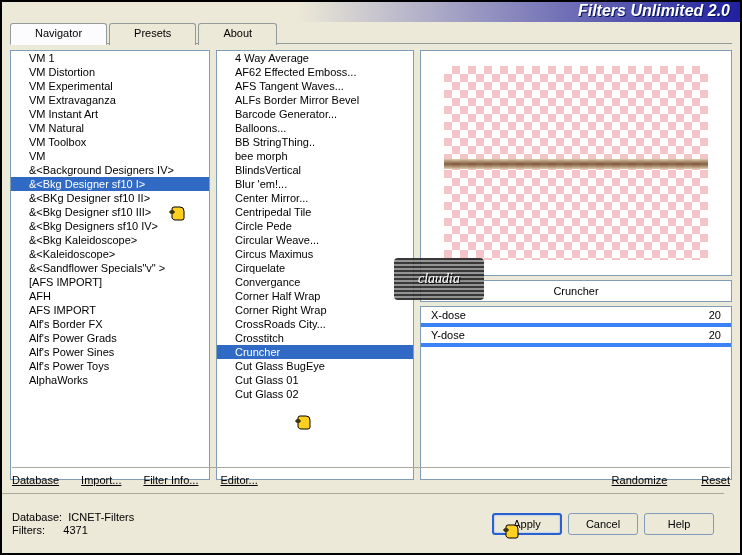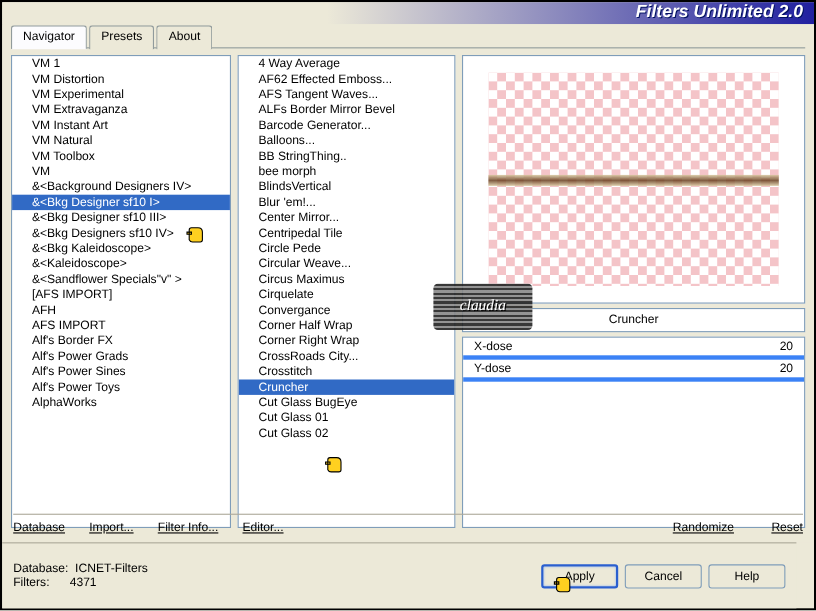--- a/index.html
+++ b/index.html
@@ -2,21 +2,21 @@
 <html><head>
 <meta charset="utf-8">
 <style>
 * { box-sizing: border-box; font-family: "Tahoma", "MS Sans Serif", Arial, sans-serif; font-size: 11px; }
 body { margin: 0; padding: 0; background: #fff; }
 .window { width: 742px; height: 555px; border: 2px solid #000; background: #ece9d8; position: relative; }
 .titlebar { height: 20px; display: flex; justify-content: flex-end; align-items: flex-start; padding: 0 10px; background: linear-gradient(90deg,#ece9d8 0%,#ece9d8 40%,#2020a0 100%); }
 .title { font-weight: bold; font-style: italic; font-size: 16px; color: #fff; text-shadow: 1px 1px 0 #001060; }
 .client { position: absolute; top: 20px; left: 0; right: 0; bottom: 60px; background: #ece9d8; padding: 0 8px 8px 8px; }
 .tabs { display: flex; height: 22px; position: relative; top: 1px; }
-.tab { padding: 3px 10px; border: 1px solid #919b9c; border-bottom: none; margin-right: 2px; background: #ece9d8; border-radius: 3px 3px 0 0; cursor: pointer; }
+.tab { padding: 3px 24px; border: 1px solid #919b9c; border-bottom: none; margin-right: 2px; background: #ece9d8; border-radius: 3px 3px 0 0; cursor: pointer; }
 .tab.active { background: #fcfcfe; border-bottom: 1px solid #fcfcfe; }
 .tabs-line { border-top: 1px solid #919b9c; height: 0; margin-top: -1px; }
 .columns { display: flex; gap: 6px; margin-top: 6px; height: 430px; }
 .listbox { background: #fff; border: 1px solid #7f9db9; overflow-y: scroll; overflow-x: hidden; }
 .listbox.col1 { width: 200px; }
 .listbox.col2 { width: 198px; }
 .listitem { padding: 1px 18px; color: #000; white-space: nowrap; cursor: pointer; }
 .listitem.selected { background: #316ac5; color: #fff; }
 .scrollbar-dummy::-webkit-scrollbar { width: 16px; }
 .scrollbar-dummy::-webkit-scrollbar-track { background: #f1efe2; }
@@ -68,20 +68,21 @@
           <div class="listitem">VM 1</div>
           <div class="listitem">VM Distortion</div>
           <div class="listitem">VM Experimental</div>
           <div class="listitem">VM Extravaganza</div>
           <div class="listitem">VM Instant Art</div>
           <div class="listitem">VM Natural</div>
           <div class="listitem">VM Toolbox</div>
           <div class="listitem">VM</div>
           <div class="listitem">&amp;&lt;Background Designers IV&gt;</div>
           <div class="listitem selected">&amp;&lt;Bkg Designer sf10 I&gt;</div>
+          <div class="listitem">&amp;&lt;BKg Designer sf10 II&gt;</div>
           <div class="listitem">&amp;&lt;Bkg Designer sf10 III&gt;</div>
           <div class="listitem">&amp;&lt;Bkg Designers sf10 IV&gt;</div>
           <div class="listitem">&amp;&lt;Bkg Kaleidoscope&gt;</div>
           <div class="listitem">&amp;&lt;Kaleidoscope&gt;</div>
           <div class="listitem">&amp;&lt;Sandflower Specials"v" &gt;</div>
           <div class="listitem">[AFS IMPORT]</div>
           <div class="listitem">AFH</div>
           <div class="listitem">AFS IMPORT</div>
           <div class="listitem">Alf's Border FX</div>
           <div class="listitem">Alf's Power Grads</div>

